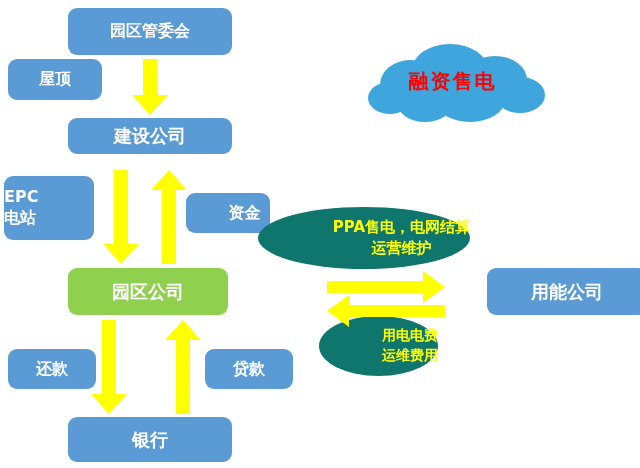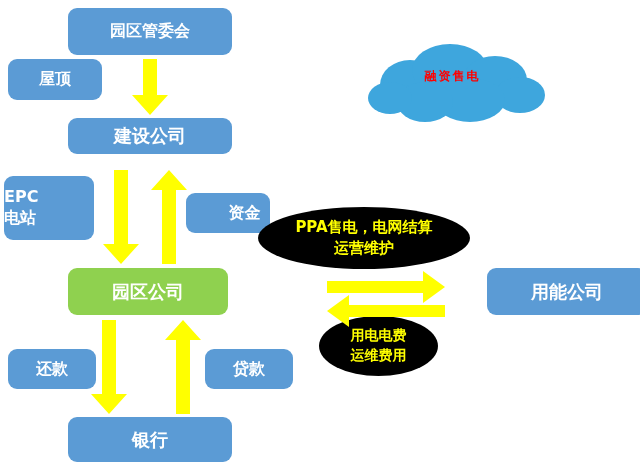--- a/index.html
+++ b/index.html
@@ -21,42 +21,42 @@
   .n-epc         { left:4px;   top:176px; width:90px;  height:64px; font-size:16px;
                    justify-content:flex-start; padding-left:0; text-align:left; }
   .n-funds       { left:186px; top:193px; width:84px;  height:40px; font-size:16px;padding-left:33px; }
   .n-park        { left:68px;  top:268px; width:160px; height:47px; font-size:18px; }
   .n-repay       { left:8px;   top:349px; width:88px;  height:40px; font-size:16px; }
   .n-loan        { left:205px; top:349px; width:88px;  height:40px; font-size:16px; }
   .n-bank        { left:68px;  top:417px; width:164px; height:45px; font-size:18px; }
   .n-energy      { left:487px; top:268px; width:160px; height:47px; font-size:18px; }
 
   .ellipse {
-    position:absolute; border-radius:50%; background:#000000;
-    color:#FFFF00; font-weight:bold; display:flex; align-items:center; justify-content:center;
+    position:absolute; border-radius:50%; background:#0f766e;
+    color:#FFFF00; font-weight:bold; display:flex; align-items:center; justify-content:flex-end;
     text-align:center; white-space:pre-line; line-height:1.4;
   }
   .e-ppa  { left:258px; top:207px; width:212px; height:62px; font-size:15px; }
   .e-fees { left:319px; top:316px; width:119px; height:60px; font-size:14px; }
 
   .arrow { position:absolute; }
   .arrow svg { display:block; }
   .a-top-down   { left:132px; top:59px;  }
   .a-mid-down   { left:103px; top:170px; }
   .a-mid-up     { left:151px; top:170px; }
   .a-bot-down   { left:91px;  top:320px; }
   .a-bot-up     { left:165px; top:320px; }
   .a-right      { left:327px; top:271px; }
   .a-left       { left:327px; top:295px; }
 
   .cloud-wrap { position:absolute; left:350px; top:30px; width:205px; height:105px; }
   .cloud-wrap svg { display:block; width:100%; height:100%; }
   .cloud-label {
     position:absolute; left:0; right:0; top:38px; text-align:center;
-    color:#FF0000; font-weight:bold; font-size:12px; letter-spacing:2px;
+    color:#FF0000; font-weight:bold; font-size:20px; letter-spacing:2px;
   }
 </style>
 </head>
 <body>
 
 <div class="canvas">
 
   <div class="cloud-wrap">
     <svg viewBox="0 0 205 105">
       <g fill="#3EA6DD">

